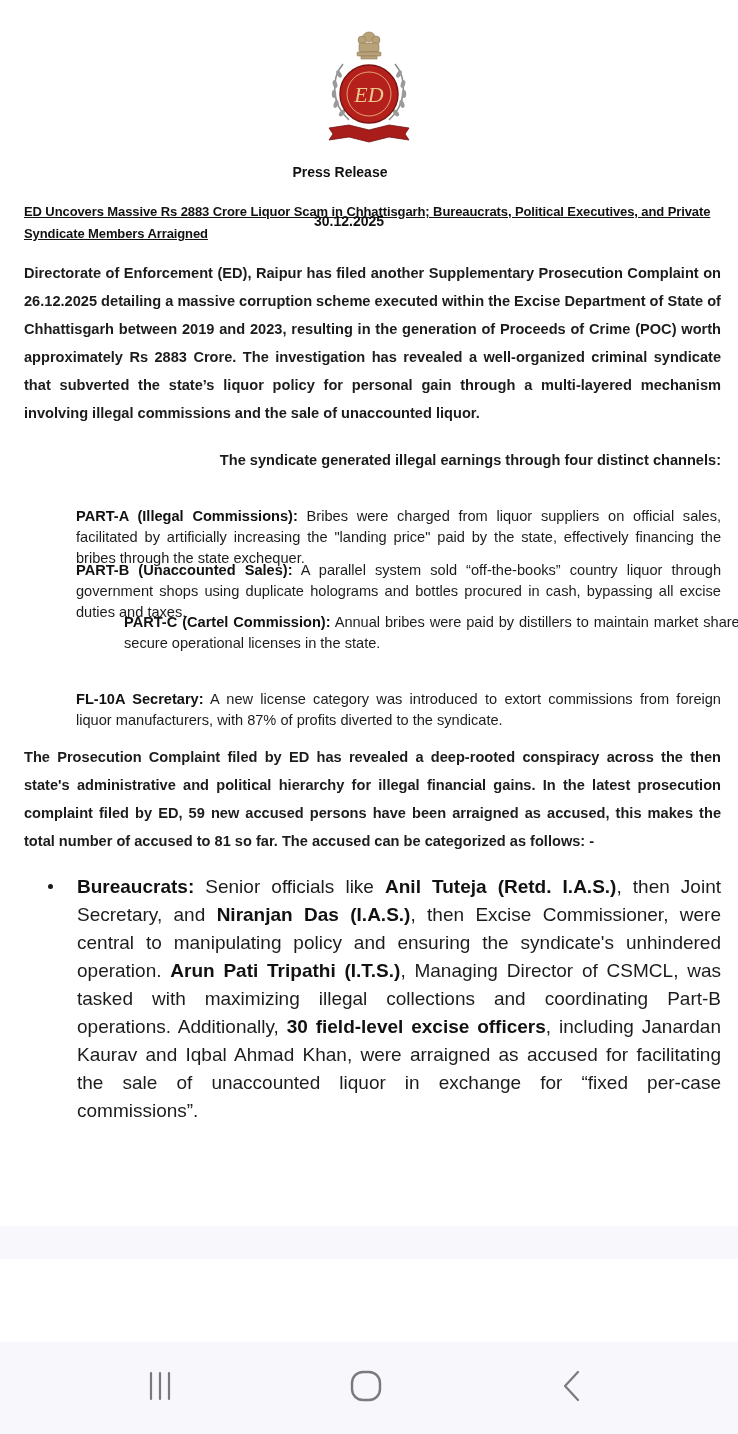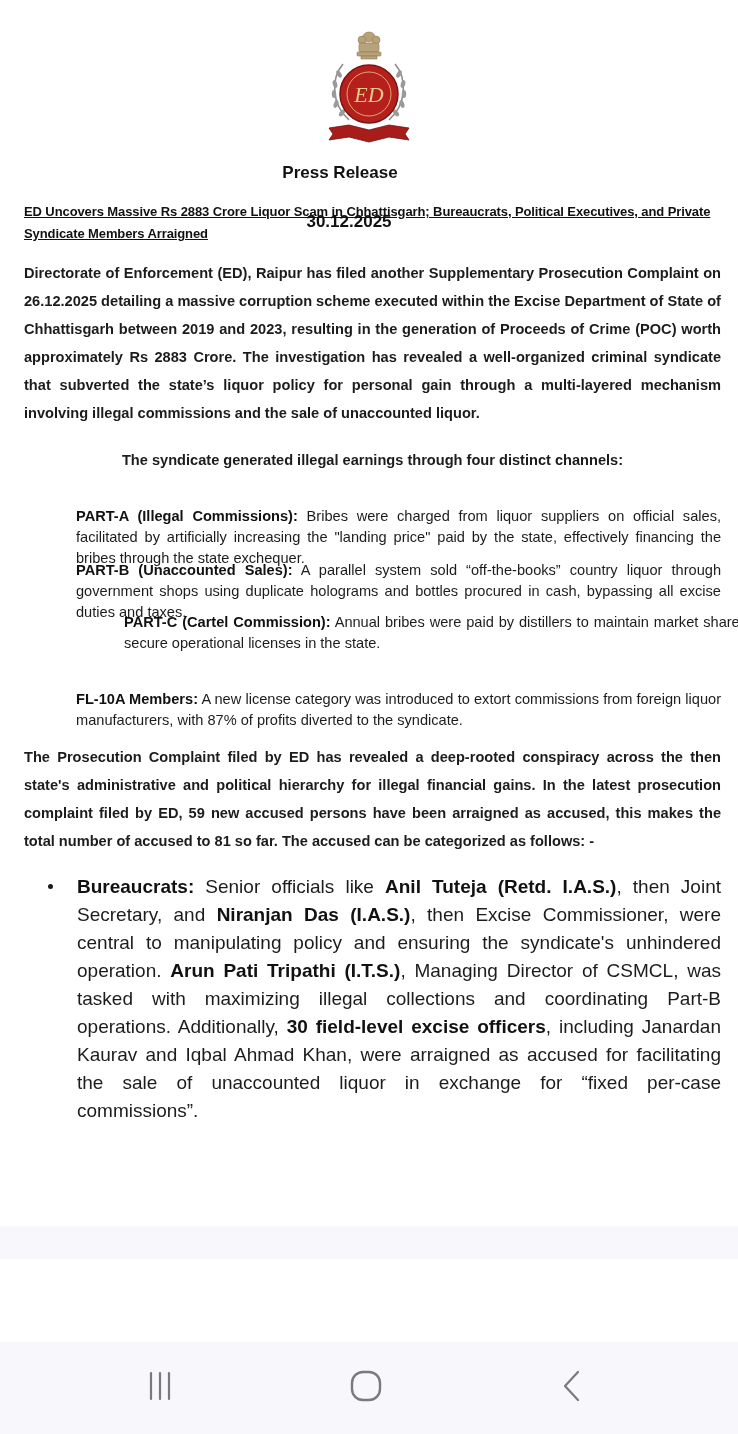--- a/index.html
+++ b/index.html
@@ -2,29 +2,29 @@
 <html><head>
 <meta charset="utf-8">
 <style>
   * { box-sizing: border-box; margin: 0; padding: 0; }
   html, body { width: 738px; height: 1434px; background: #ffffff; overflow: hidden; }
   body { position: relative; font-family: "Liberation Sans", sans-serif; color: #1a1a1a; }
 
   .logo { position: absolute; left: 321px; top: 28px; width: 96px; height: 124px; }
 
   .header { position: absolute; top: 164px; left: 0; width: 680px; text-align: center;
-            font-family: "Liberation Sans", sans-serif; font-weight: bold; font-size: 17px; line-height: 17px; color: #111; }
+            font-family: "Liberation Sans", sans-serif; font-weight: bold; font-size: 14px; line-height: 17px; color: #111; }
   .header .date { display: block; padding-left: 18px; margin-top: 32px; }
   .title { position: absolute; top: 201px; left: 24px; width: 700px; font-weight: bold; font-size: 13px;
            line-height: 22px; text-decoration: underline; color: #111; letter-spacing: -0.1px; }
 
   .para { position: absolute; left: 24px; width: 697px; font-size: 14.6px; line-height: 28px;
           text-align: justify; color: #1c1c1c; font-weight: bold; }
   .p1 { top: 259px; }
-  .p2 { top: 449px; line-height: 22px; text-align: center; }
+  .p2 { top: 449px; line-height: 22px; text-align: right; }
   .sub { position: absolute; left: 76px; width: 645px; font-size: 14.6px; line-height: 21px; text-align: justify; color: #1c1c1c; }
   .sa { top: 506px; } .sb { top: 560px; } .sc { top: 612px; margin-left: 48px; } .sd { top: 689px; }
   .p3 { top: 743px; }
   .bullet-wrap { position: absolute; top: 873px; left: 40px; width: 681px; }
   .bullet-dot { position: absolute; left: 8px; top: 11px; width: 5px; height: 5px; border-radius: 50%; background: #1a1a1a; }
   .bullet-text { position: absolute; left: 37px; width: 644px; font-size: 19px; line-height: 28px; text-align: justify; color: #1c1c1c; }
   b { font-weight: bold; color: #111; }
 
   .grey-band { position: absolute; left: 0; top: 1226px; width: 738px; height: 33px; background: #f8f7fc; }
   .navbar { position: absolute; left: 0; top: 1342px; width: 738px; height: 92px; background: #f8f7fc; }
@@ -85,21 +85,21 @@
 <p class="sub sa">
   <b>PART-A (Illegal Commissions):</b><span> Bribes were charged from liquor suppliers on official sales, facilitated by artificially increasing the "landing price" paid by the state, effectively financing the bribes through the state exchequer.</span>
 </p>
 <p class="sub sb">
   <b>PART-B (Unaccounted Sales):</b><span> A parallel system sold “off-the-books” country liquor through government shops using duplicate holograms and bottles procured in cash, bypassing all excise duties and taxes.</span>
 </p>
 <p class="sub sc">
   <b>PART-C (Cartel Commission):</b><span> Annual bribes were paid by distillers to maintain market share and secure operational licenses in the state.</span>
 </p>
 <p class="sub sd">
-  <b>FL-10A Members:</b><span> A new license category was introduced to extort commissions from foreign liquor manufacturers, with 87% of profits diverted to the syndicate.</span>
+  <b>FL-10A Secretary:</b><span> A new license category was introduced to extort commissions from foreign liquor manufacturers, with 87% of profits diverted to the syndicate.</span>
 </p>
 
 <p class="para p3">The Prosecution Complaint filed by ED has revealed a deep-rooted conspiracy across the then state's administrative and political hierarchy for illegal financial gains. In the latest prosecution complaint filed by ED, 59 new accused persons have been arraigned as accused, this makes the total number of accused to 81 so far. The accused can be categorized as follows: -</p>
 
 <div class="bullet-wrap">
   <span class="bullet-dot"></span>
   <p class="bullet-text">
     <b>Bureaucrats:</b><span> Senior officials like </span><b>Anil Tuteja (Retd. I.A.S.)</b><span>, then Joint Secretary, and </span><b>Niranjan Das (I.A.S.)</b><span>, then Excise Commissioner, were central to manipulating policy and ensuring the syndicate's unhindered operation. </span><b>Arun Pati Tripathi (I.T.S.)</b><span>, Managing Director of CSMCL, was tasked with maximizing illegal collections and coordinating Part-B operations. Additionally, </span><b>30 field-level excise officers</b><span>, including Janardan Kaurav and Iqbal Ahmad Khan, were arraigned as accused for facilitating the sale of unaccounted liquor in exchange for “fixed per-case commissions”.</span>
   </p>
 </div>

